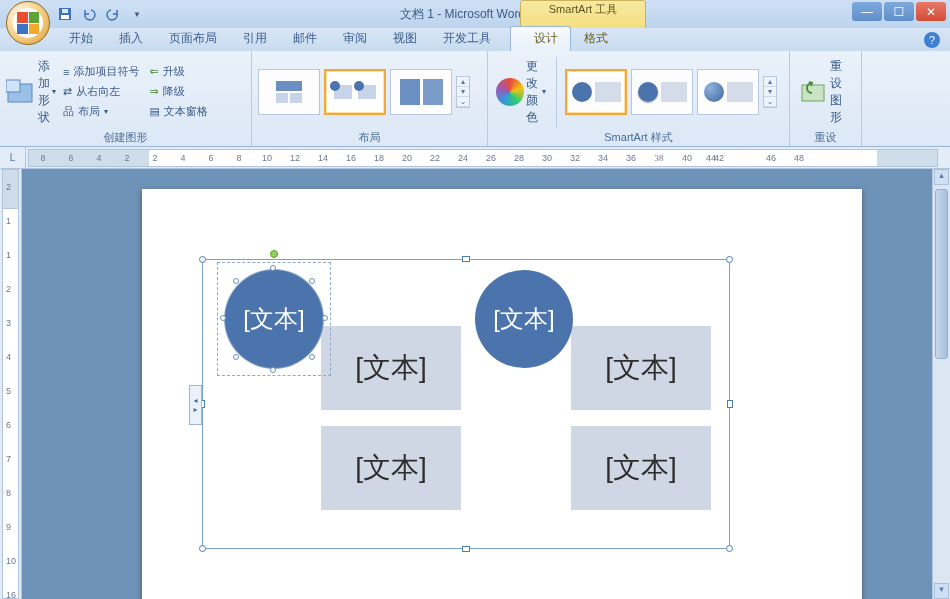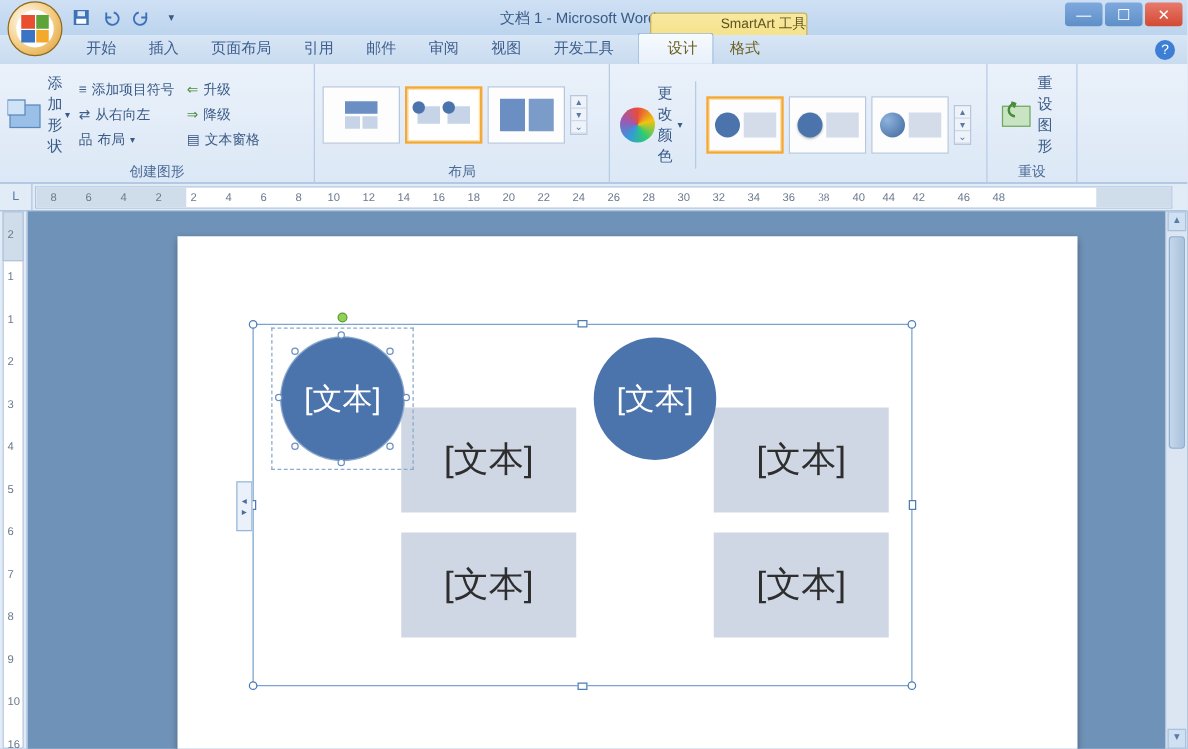--- a/index.html
+++ b/index.html
@@ -6,21 +6,21 @@
 body { width: 950px; height: 599px; background: #bdd3ec; overflow: hidden; font-size: 12px; }
 
 
 .titlebar { height: 28px; background: linear-gradient(#cfe0f4, #bcd4ee); display: flex; align-items: center; position: relative; }
 .office-btn { width: 44px; height: 44px; position: absolute; left: 6px; top: 1px; z-index: 10; background: radial-gradient(circle at 35% 35%, #fff, #f5d089, #d9982f); border-radius: 50%; border: 1px solid #8e6b1d; display: flex; align-items: center; justify-content: center; }
 .office-btn-inner { width: 30px; height: 30px; border-radius: 50%; background: #fff; display: grid; grid-template-columns: 1fr 1fr; grid-template-rows: 1fr 1fr; gap: 1px; padding: 4px; }
 .office-btn-inner span:nth-child(1){background:#e94f2e;} .office-btn-inner span:nth-child(2){background:#5ea33a;} .office-btn-inner span:nth-child(3){background:#3a74c4;} .office-btn-inner span:nth-child(4){background:#f2a92c;}
 .qat { margin-left: 56px; display: flex; align-items: center; gap: 6px; }
 .qat-btn { width: 18px; height: 18px; display:flex; align-items:center; justify-content:center; color:#3b5a84; }
 .title-center { position:absolute; left:50%; top:0; transform:translateX(-60%); height:28px; display:flex; align-items:center; color:#3a5b87; font-size:12px; }
-.contextual-tab { position:absolute; left:520px; top:10px; width:126px; height:32px; background: linear-gradient(#f8e9a0,#f3dd7c); border:1px solid #c9b35a; border-radius:3px 3px 0 0; text-align:right; font-size:11px; color:#5d5420; line-height:17px;}
+.contextual-tab { position:absolute; left:520px; top:0; width:126px; height:32px; background: linear-gradient(#f8e9a0,#f3dd7c); border:1px solid #c9b35a; border-radius:3px 3px 0 0; text-align:center; font-size:11px; color:#5d5420; line-height:17px;}
 .win-controls { position:absolute; right:4px; top:2px; display:flex; gap:2px;}
 .win-btn { width:30px; height:19px; border-radius:3px; display:flex; align-items:center; justify-content:center; font-size:12px; color:#fff;}
 .win-min{background:linear-gradient(#7ea9dd,#5f8fc8);} .win-max{background:linear-gradient(#7ea9dd,#5f8fc8);} .win-close{background:linear-gradient(#e87a6b,#d24a33);}
 
 
 .tabstrip { height: 23px; background: linear-gradient(#d8e6f6,#c8dbef); display:flex; align-items:flex-end; padding-left:56px; position:relative;}
 .tab { padding: 3px 12px 4px; color:#3d5e8d; cursor:default; border:1px solid transparent; border-bottom:none;}
 .tab.active { background: linear-gradient(#f7fbff,#e8f0fa); border-color:#9bb8da; border-radius:3px 3px 0 0; color:#15428b;padding-left:23px;}
 .tab.contextual { color:#6b5f1e; }
 .help-icon { position:absolute; right:10px; top:4px; width:16px; height:16px; border-radius:50%; background:#3d7fd4; color:#fff; text-align:center; line-height:16px; font-size:11px;}
@@ -259,20 +259,21 @@
       <div class="style-thumb">
           <div class="st-circle" style="background:radial-gradient(circle at 30% 30%,#8fb3dd,#3d669c);"></div>
           <div class="st-rect"></div>
         </div>
       <div class="gallery-spinner">
           <div>▴</div>
           <div>▾</div>
           <div>⌄</div>
         </div>
     </div>
+    <div class="group-label">SmartArt 样式</div>
   </div>
 
   <div class="group" style="width:72px;">
     <div class="group-body">
       <div class="big-btn">
         <div class="ico">
             <svg width="30" height="26">
               <rect x="4" y="6" width="22" height="16" fill="#c9e4c3" stroke="#6fa85e"></rect>
               <path d="M14 14 A5 5 0 1 1 14 4" fill="none" stroke="#4a8a3d" stroke-width="2"></path>
               <path d="M11 3 L14 4 L13 7" fill="none" stroke="#4a8a3d" stroke-width="2"></path>
@@ -307,21 +308,21 @@
       <span class="num" style="left: 406px;">22</span>
       <span class="num" style="left: 434px;">24</span>
       <span class="num" style="left: 462px;">26</span>
       <span class="num" style="left: 490px;">28</span>
       <span class="num" style="left: 518px;">30</span>
       <span class="num" style="left: 546px;">32</span>
       <span class="num" style="left: 574px;">34</span>
       <span class="num" style="left: 602px;">36</span>
       <span class="num" style="left: 630px; font-family: Liberation Serif, serif;">38</span>
       <span class="num" style="left: 658px;">40</span>
-      <span class="num" style="left: 706px;">42</span>
+      <span class="num" style="left: 690px;">42</span>
       <span class="num" style="left: 682px; text-align: center;">44</span>
       <span class="num" style="left: 742px;">46</span>
       <span class="num" style="left: 770px;">48</span>
     </div>
 </div>
 
 <div class="workspace">
   <div class="vruler">
     <div class="vruler-track"></div>
     <div class="vmargin"></div>

